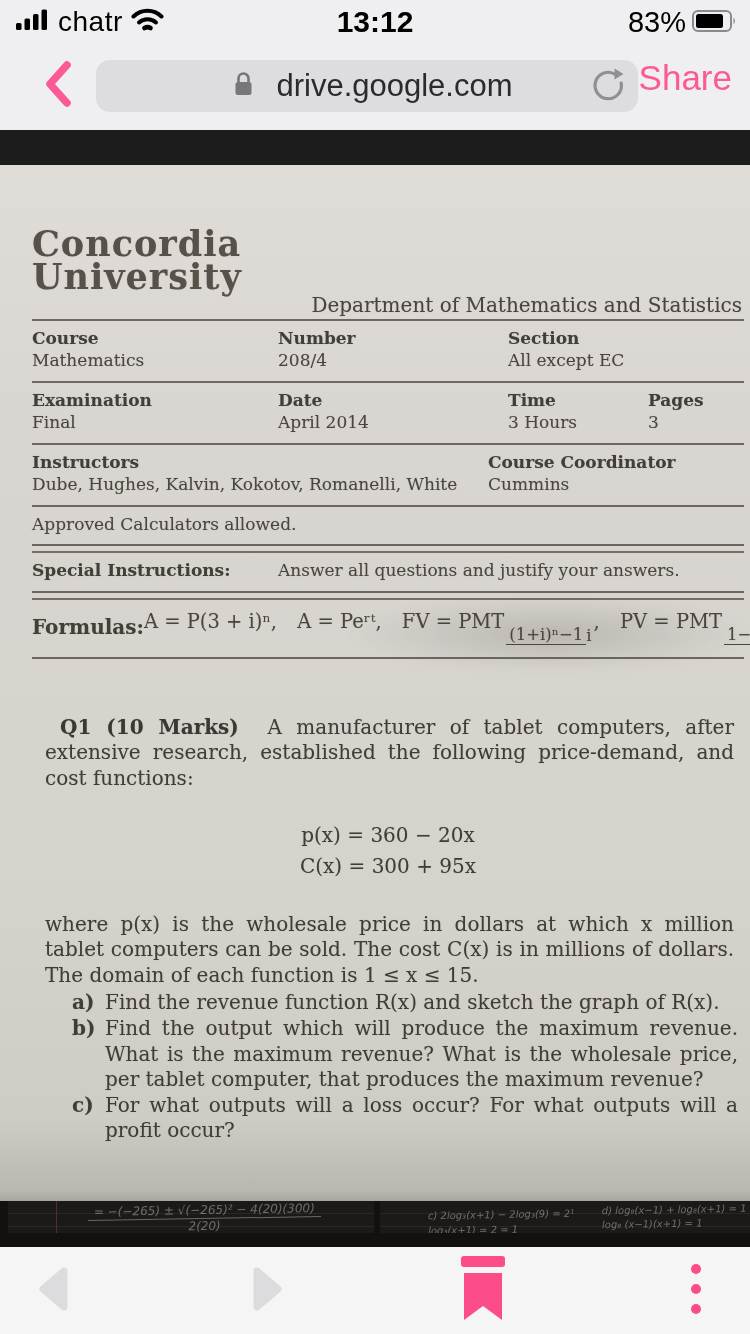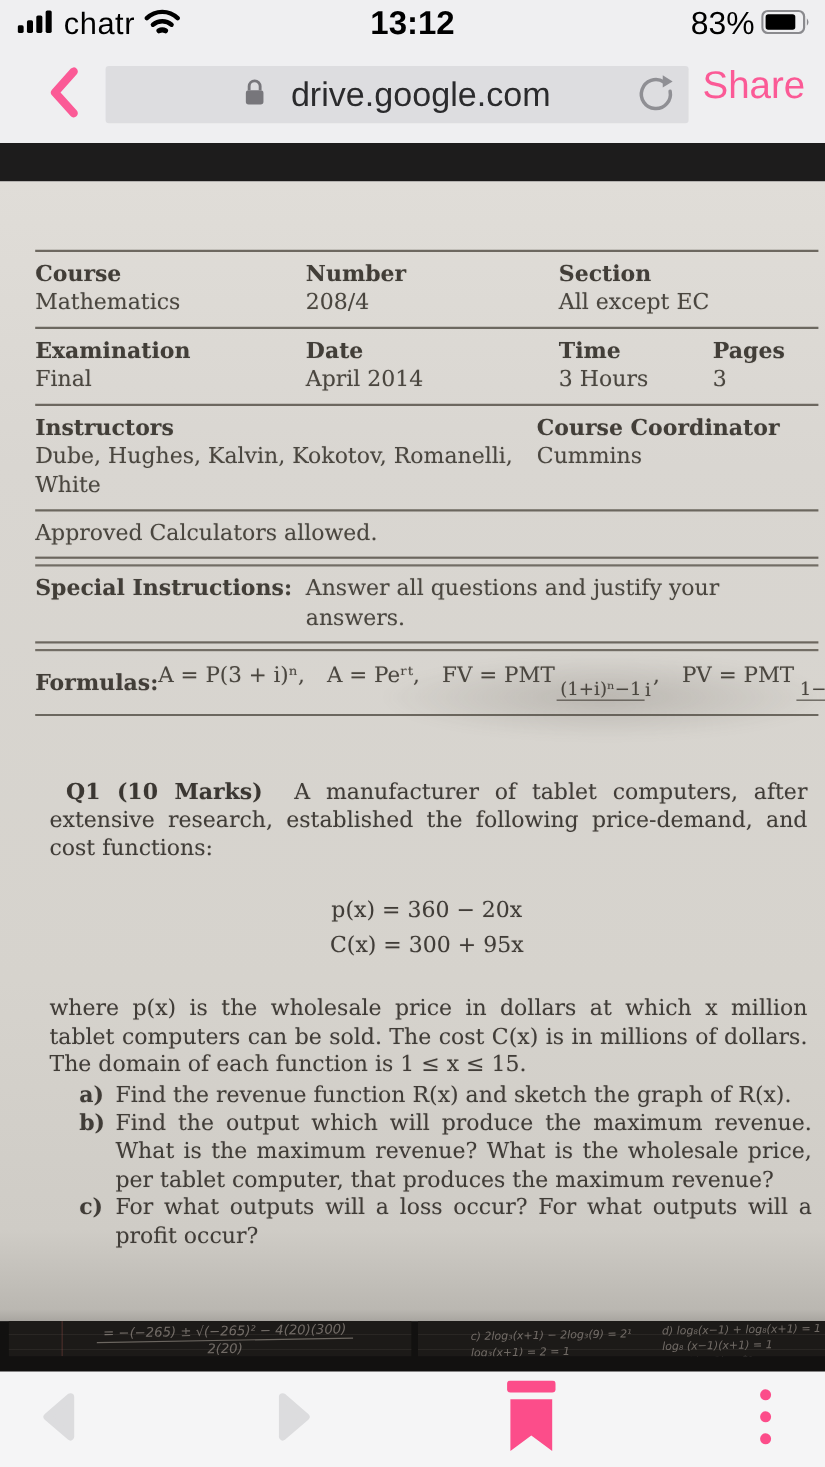--- a/index.html
+++ b/index.html
@@ -9,21 +9,21 @@
   .topbar{position:absolute;top:0;left:0;width:750px;height:130px;background:#efeff1;}
   .statusbar{position:absolute;top:0;left:0;width:750px;height:46px;}
   .sb-left{position:absolute;left:16px;top:6px;display:flex;align-items:center;gap:8px;}
   .carrier{font-size:28px;color:#000;letter-spacing:.5px;}
   .sb-time{position:absolute;top:5px;left:0;width:750px;text-align:center;font-size:30px;font-weight:700;color:#000;}
   .sb-right{position:absolute;right:12px;top:6px;display:flex;align-items:center;gap:6px;}
   .batt-pct{font-size:29px;color:#000;}
 
   .navbar{position:absolute;top:46px;left:0;width:750px;height:84px;}
   .back-btn{position:absolute;left:36px;top:14px;width:44px;height:52px;display:flex;align-items:center;justify-content:center;}
-  .urlfield{position:absolute;left:96px;top:14px;width:530px;height:52px;background:#dddde0;border-radius:3px;display:flex;align-items:center;justify-content:center;gap:22px;}
+  .urlfield{position:absolute;left:96px;top:14px;width:530px;height:52px;background:#dddde0;border-radius:14px;display:flex;align-items:center;justify-content:center;gap:22px;padding-left:12px;}
   .url-text{font-size:31px;color:#2b2b2d;}
   .reload{position:absolute;right:10px;top:7px;}
   .share-btn{position:absolute;right:18px;top:12px;font-size:35px;color:#fb5a96;}
 
   .blackbar{position:absolute;top:130px;left:0;width:750px;height:35px;background:#1d1c1c;}
 
   
   .paper{position:absolute;top:165px;left:0;width:750px;height:1036px;
     background:linear-gradient(180deg,#e0ddd8 0%,#d9d6d1 25%,#d6d3cd 70%,#cfccc6 92%,#bab7b1 99%,#a8a5a0 100%);
     color:#3f3b36;font-family:"DejaVu Serif",serif;overflow:hidden;}
@@ -32,21 +32,21 @@
     background:radial-gradient(ellipse at center,rgba(72,66,58,.20),rgba(72,66,58,0) 72%);filter:blur(4px);}
   .sheet{position:relative;margin:0 6px 0 32px;padding-top:62px;}
 
   .letterhead{position:relative;height:92px;}
   .logo{font-weight:700;font-size:35px;line-height:.95;color:#565249;letter-spacing:1px;}
   .dept{position:absolute;right:2px;bottom:2px;font-size:20px;color:#48443e;}
 
   .rule{border-top:2px solid rgba(80,75,66,.8);height:0;}
   .rule-double{height:5px;border-top:2px solid rgba(80,75,66,.8);border-bottom:2px solid rgba(80,75,66,.75);}
 
-  .row{display:flex;font-size:20px;padding:6px 0 9px;line-height:1.32;}
+  .row{display:flex;font-size:17px;padding:6px 0 9px;line-height:1.32;}
   .c1{width:246px;}
   .c2{width:230px;}
   .c3{width:140px;}
   .c4{flex:1;}
   .lbl{color:#423e38;font-weight:600;}
   .val{color:#4a463f;}
   .row-instr .c-left{width:456px;}
   .row-instr .c-right{flex:1;}
   .row-kv .k{width:246px;font-weight:700;color:#423e38;}
   .row-kv .v{flex:1;color:#4a463f;}
@@ -153,20 +153,27 @@
       <div class="share-btn">Share</div>
     </div>
   </header>
 
   <div class="blackbar"></div>
 
   <main class="paper">
     <div class="smudge"></div>
     <div class="sheet">
 
+      <div class="letterhead">
+        <div class="logo">
+          <div>Concordia</div>
+          <div>University</div>
+        </div>
+        <div class="dept">Department of Mathematics and Statistics</div>
+      </div>
 
       <div class="rule"></div>
 
       <div class="row">
         <div class="c1">
           <div class="lbl">Course</div>
           <div class="val">Mathematics</div>
         </div>
         <div class="c2">
           <div class="lbl">Number</div>

